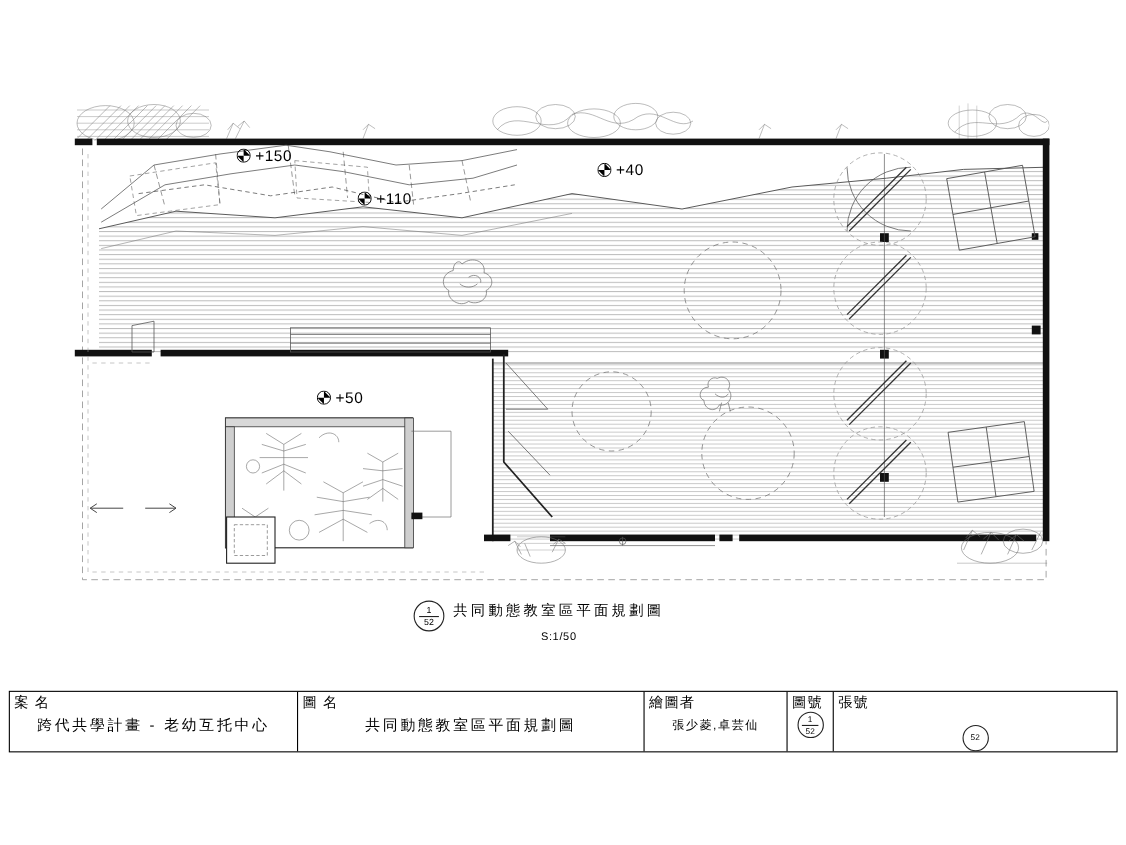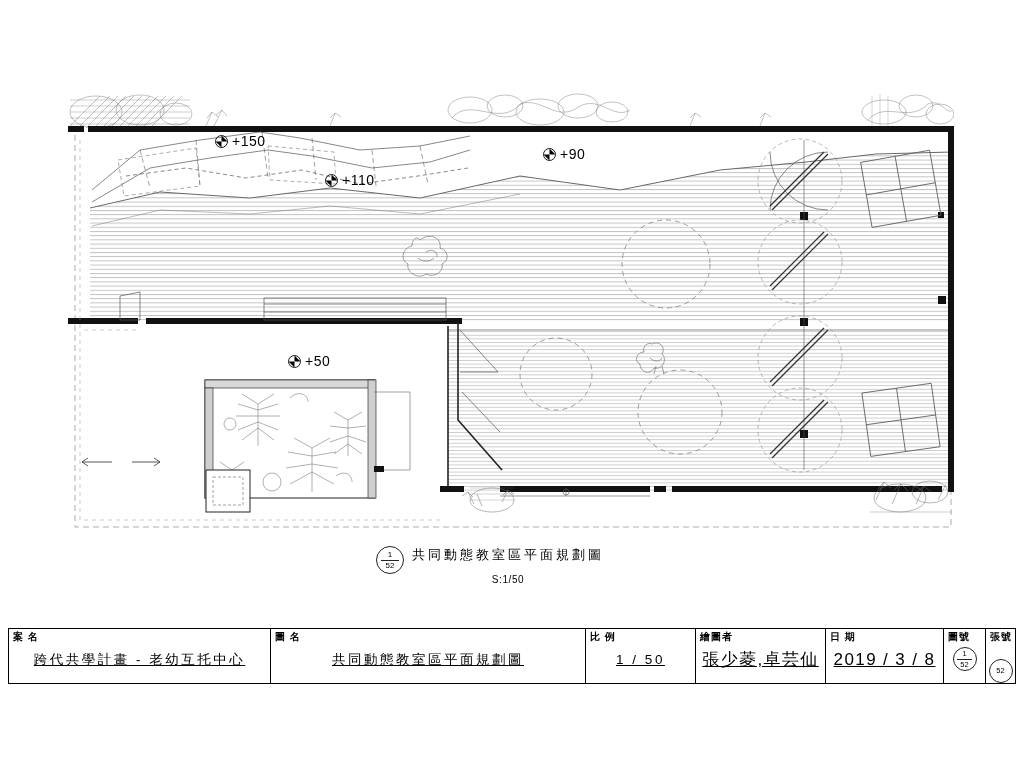--- a/index.html
+++ b/index.html
@@ -98,34 +98,32 @@
     position: relative;
     box-sizing: border-box;
     display: flex;
     align-items: center;
     justify-content: center;
   }
   .tb-cell:last-child { border-right: none; }
   .tb-label {
     position: absolute;
     left: 4px; top: 3px;
-    font-size: 10px;
+    font-size: 13px;
     letter-spacing: 1px;
     color: #000;
     line-height: 1;
-    font-weight: bold;
   }
   .tb-value {
     font-size: 13.5px;
     letter-spacing: 2.5px;
     text-align: center;
     padding-top: 7px;
-    text-decoration: underline;
-  }
-  .tb-value.small { font-size: 17px; letter-spacing: 1.4px; }
+  }
+  .tb-value.small { font-size: 11px; letter-spacing: 1.4px; }
   .c-case   { flex: 0 0 262px; }
   .c-dwg    { flex: 0 0 315px; }
   .c-scale  { flex: 0 0 110px; }
   .c-author { flex: 0 0 130px; }
   .c-date   { flex: 0 0 118px; }
   .c-no     { flex: 0 0 42px; text-align: right; }
   .c-sheet  { flex: 1 1 auto; align-items: flex-end; }
   .tb-bubble-wrap {
     display: flex; align-items: center; justify-content: center;
     width: 100%; padding-top: 6px;
@@ -407,21 +405,21 @@
   </div>
 
   <div class="level-marker" style="left:543px; top:146px;">
     <span class="lvl-sym">
       <svg width="13" height="13" viewBox="0 0 13 13">
         <circle cx="6.5" cy="6.5" r="6" fill="none" stroke="#000" stroke-width="0.9"></circle>
         <path d="M6.5 0.5 L12.5 6.5 L6.5 6.5 Z" fill="#000"></path>
         <path d="M6.5 6.5 L0.5 6.5 L6.5 12.5 Z" fill="#000"></path>
       </svg>
     </span>
-    <span>+90</span>
+    <span>+40</span>
   </div>
 
   <div class="level-marker" style="left:288px; top:353px;text-align:center;">
     <span class="lvl-sym">
       <svg width="13" height="13" viewBox="0 0 13 13">
         <circle cx="6.5" cy="6.5" r="6" fill="none" stroke="#000" stroke-width="0.9"></circle>
         <path d="M6.5 0.5 L12.5 6.5 L6.5 6.5 Z" fill="#000"></path>
         <path d="M6.5 6.5 L0.5 6.5 L6.5 12.5 Z" fill="#000"></path>
       </svg>
     </span>
@@ -446,34 +444,26 @@
   <div class="tb-cell c-case">
     <span class="tb-label">案 名</span>
     <span class="tb-value">跨代共學計畫 - 老幼互托中心</span>
   </div>
 
   <div class="tb-cell c-dwg">
     <span class="tb-label">圖 名</span>
     <span class="tb-value">共同動態教室區平面規劃圖</span>
   </div>
 
-  <div class="tb-cell c-scale">
-    <span class="tb-label">比 例</span>
-    <span class="tb-value">1 / 50</span>
-  </div>
 
   <div class="tb-cell c-author">
     <span class="tb-label">繪圖者</span>
     <span class="tb-value small">張少菱,卓芸仙</span>
   </div>
 
-  <div class="tb-cell c-date">
-    <span class="tb-label">日 期</span>
-    <span class="tb-value small">2019 / 3 / 8</span>
-  </div>
 
   <div class="tb-cell c-no">
     <span class="tb-label">圖號</span>
     <div class="tb-bubble-wrap">
       <div class="bubble sm">
         <span class="bub-top">1</span>
         <span class="bub-line"></span>
         <span>52</span>
       </div>
     </div>

